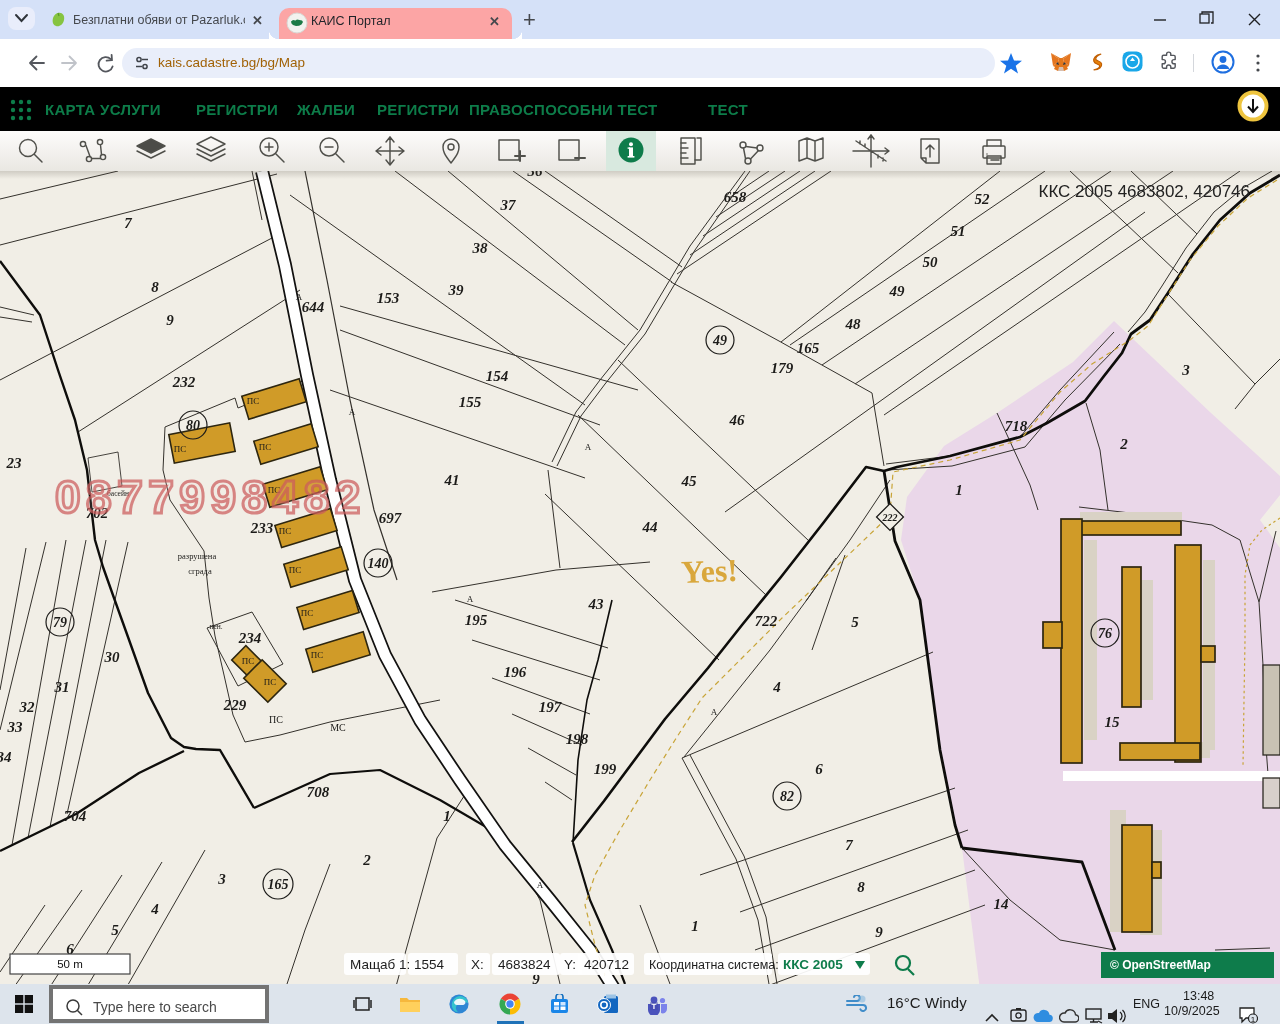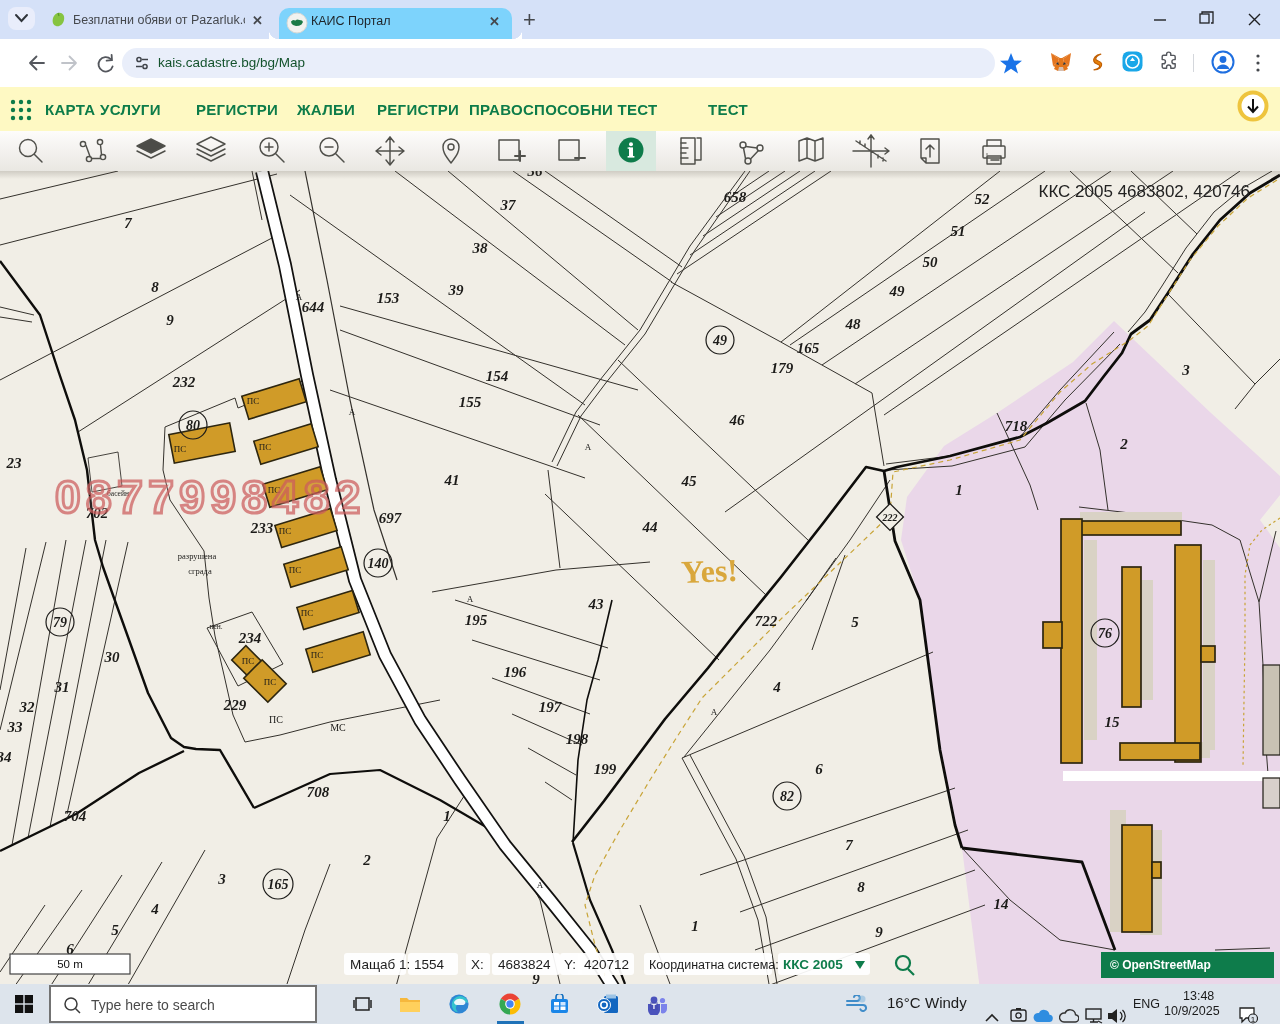--- a/index.html
+++ b/index.html
@@ -3,47 +3,47 @@
 <meta charset="utf-8">
 <style>
   * { margin:0; padding:0; box-sizing:border-box; }
   html,body { width:1280px; height:1024px; overflow:hidden; font-family:"Liberation Sans", sans-serif; }
   #stage { position:relative; width:1280px; height:1024px; background:#f1eee6; }
   
   #tabstrip { position:absolute; left:0; top:0; width:1280px; height:39px; background:#d5e1f8; }
   #chip { position:absolute; left:8px; top:7px; width:27px; height:23px; background:#e9edfb; border-radius:8px; }
   #chip svg { position:absolute; left:6px; top:6px; }
   .tabtitle { position:absolute; top:13px; font-size:12.5px; color:#45484d; white-space:nowrap; }
-  #tab2 { position:absolute; left:279px; top:8px; width:233px; height:31px; background:#7dd3fc; border-radius:10px 10px 0 0;padding-left:32px; }
+  #tab2 { position:absolute; left:279px; top:8px; width:233px; height:31px; background:#fca5a5; border-radius:10px 10px 0 0;padding-left:32px; }
   #tab2:before, #tab2:after { content:""; position:absolute; bottom:0; width:10px; height:10px; background:radial-gradient(circle at 0 0, transparent 10px, #fff 10.5px); }
   #tab2:before { left:-10px; transform:scaleX(-1); }
   #tab2:after  { right:-10px; }
   .tclose { position:absolute; top:14px; width:13px; height:13px; color:#45484d; font-size:13px; line-height:13px; text-align:center; font-weight:bold;}
   #winctl { position:absolute; top:11px; right:0; width:140px; height:18px; color:#202124; }
   
   #toolbar { position:absolute; left:0; top:39px; width:1280px; height:48px; background:#ffffff; }
   #addr { position:absolute; left:122px; top:9px; width:873px; height:30px; border-radius:15px; background:#e9eefa; }
-  #url { position:absolute; left:36px; top:7px; font-size:13.5px; color:#14532d; }
+  #url { position:absolute; left:36px; top:7px; font-size:13.5px; color:#a16207; }
   
-  #menubar { position:absolute; left:0; top:87px; width:1280px; height:44px; background:#fef9c3; }
+  #menubar { position:absolute; left:0; top:87px; width:1280px; height:44px; background:#000000; }
   .mi { position:absolute; top:14px; font-size:15px; font-weight:bold; color:#0d7c49; letter-spacing:0.3px; }
   
   #icbar { position:absolute; left:0; top:131px; width:1280px; height:40px; background:linear-gradient(#fdfcfb, #e9e7e2); }
   #infobtn { position:absolute; left:606px; top:0; width:50px; height:40px; background:#d8e9df; }
   
   #map { position:absolute; left:0; top:171px; width:1280px; height:813px; background:#f1eee6; overflow:hidden; }
   #map:before { content:""; position:absolute; left:0; top:0; width:1280px; height:8px; background:linear-gradient(rgba(90,85,75,0.22), rgba(90,85,75,0)); z-index:5; pointer-events:none; }
   #wm { position:absolute; left:55px; top:299px; font-size:46px; font-weight:bold; letter-spacing:5.5px;
         color:rgba(240,205,205,0.12); -webkit-text-stroke:3px rgba(204,92,92,0.72); }
   #yes { position:absolute; left:681px; top:382px; font-family:"Liberation Serif",serif; font-weight:bold; font-size:32px; color:#d9a73c; transform:rotate(-2deg); }
   #kks { position:absolute; right:30px; top:11px; font-size:17px; color:#222; }
   #osm { position:absolute; left:1101px; top:781px; width:173px; height:26px; background:#0e7c4b; color:#fff; font-size:12px; font-weight:bold; line-height:26px; }
   
   #taskbar { position:absolute; left:0; top:984px; width:1280px; height:40px; background:#dde4ec; }
-  #tsearch { position:absolute; left:49px; top:1px; width:268px; height:38px; background:#fff; border:2px solid #737373; }
+  #tsearch { position:absolute; left:49px; top:1px; width:220px; height:38px; background:#fff; border:4px solid #737373; }
   #tsearch span { position:absolute; left:40px; top:10px; font-size:14px; color:#4a4a4a; }
   .tray { position:absolute; top:0; height:40px; color:#1b1b1b; }
 </style>
 </head>
 <body>
 <div id="stage">
 
   <div id="tabstrip">
     <div id="chip">
         <svg width="15" height="11" viewBox="0 0 15 11">

